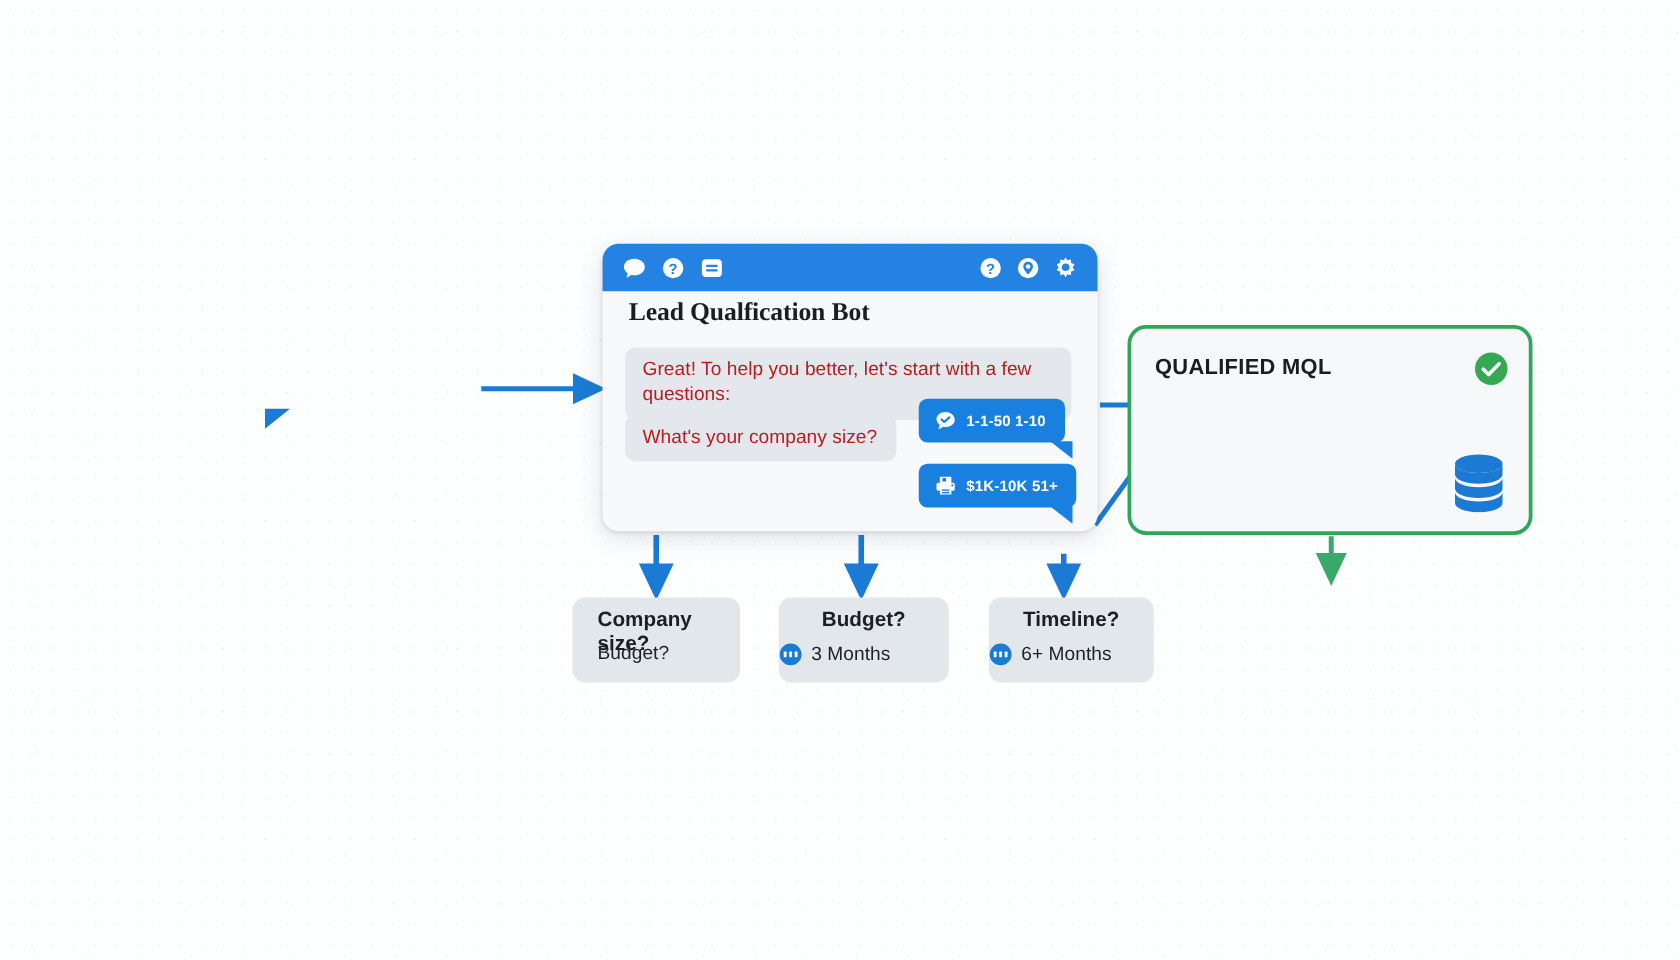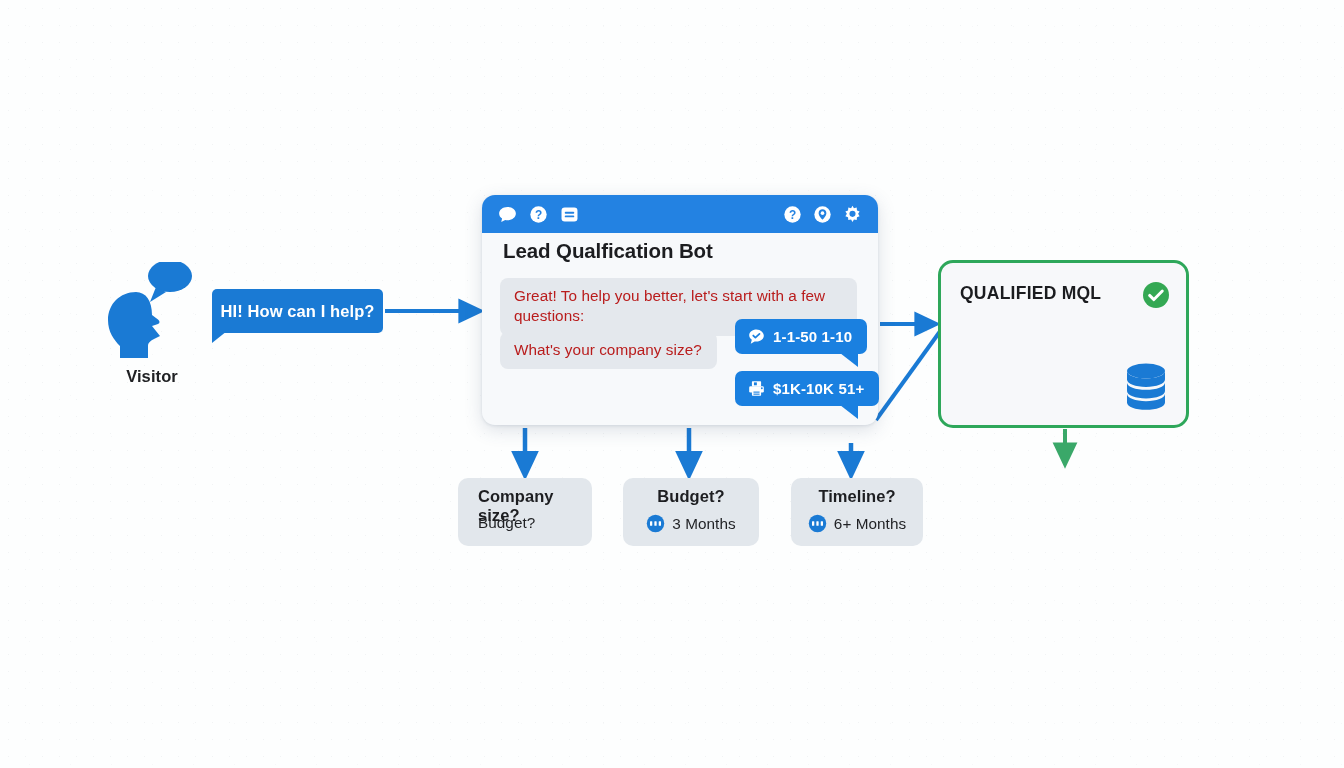--- a/index.html
+++ b/index.html
@@ -95,41 +95,42 @@
   .tb-right { display: flex; align-items: center; gap: 11px; margin-left: auto; margin-right: 16px; }
   .tb-icon { width: 19px; height: 19px; display: block; }
 
   #chat-title {
     position: absolute;
     left: 21px; top: 44px;
     font-size: 20.5px;
     font-weight: 700;
     color: #1c1d20;
     letter-spacing: -0.1px;
+    font-family: Liberation Serif, serif;
   }
 
   .bot-msg {
     position: absolute;
     background: #e4e8ed;
     border-radius: 8px;
     color: #b91c1c;
     font-size: 15.3px;
     line-height: 1.33;
     padding: 8px 13px 9px 14px;
     letter-spacing: 0.05px;
   }
   #bot-msg-1 { left: 18px; top: 83px; width: 330px; }
   #bot-msg-2 { left: 18px; top: 137px; width: 190px; }
 
   .user-reply {
     position: absolute;
     background: #1a80e0;
     border-radius: 7px;
     color: #fff;
-    font-size: 15px;
+    font-size: 12px;
     font-weight: 600;
     letter-spacing: 0.15px;
     display: flex;
     align-items: center;
     gap: 8px;
     padding: 9px 15px 9px 13px;
     white-space: nowrap;
   }
   #user-reply-1 { left: 253px; top: 124px; }
   #user-reply-2 { left: 253px; top: 176px; }
@@ -139,22 +140,22 @@
     border-left: 18px solid transparent;
     border-right: 0 solid transparent;
     border-top: 14px solid #1a80e0;
   }
   #reply-tail-1 { left: 358px; top: 158px; }
   #reply-tail-2 { left: 358px; top: 210px; }
   .reply-ico { width: 17px; height: 17px; flex: none; display: block; }
 
   
   #qualified-card {
-    left: 938px; top: 260px;
-    width: 251px; height: 168px;
+    left: 902px; top: 260px;
+    width: 324px; height: 168px;
     background: #f7f8fa;
     border: 3.5px solid #2ea75a;
     border-radius: 15px;
     box-sizing: border-box;
   }
   #qualified-title {
     position: absolute;
     left: 19px; top: 20px;
     font-size: 17.5px;
     font-weight: 700;
@@ -195,21 +196,20 @@
     font-weight: 700;
     color: #1d1e21;
     letter-spacing: 0.05px;
   }
   .qbox .qsub {
     position: absolute;
     left: 0; right: 0;
     top: 36px;
     display: flex;
     align-items: center;
-    justify-content: center;
     gap: 7px;
     font-size: 15.3px;
     color: #1f2023;
     letter-spacing: 0.05px;
   }
   #qbox-1 .qsub { justify-content: flex-start; padding-left: 20px; }
   #qbox-1 .qtitle { text-align: left; padding-left: 20px; }
   .qsub-ico { width: 19px; height: 19px; flex: none; display: block; }
 </style>
 </head>
@@ -235,46 +235,21 @@
 
     <line x1="525" y1="428" x2="525" y2="466" stroke="#1a7ad4" stroke-width="4.5" marker-end="url(#arrowBlue)"></line>
 
     <line x1="689" y1="428" x2="689" y2="466" stroke="#1a7ad4" stroke-width="4.5" marker-end="url(#arrowBlue)"></line>
 
     <line x1="851" y1="443" x2="851" y2="466" stroke="#1a7ad4" stroke-width="4.5" marker-end="url(#arrowBlue)"></line>
 
     <line x1="1065" y1="429" x2="1065" y2="456" stroke="#3aa869" stroke-width="4" marker-end="url(#arrowGreen)"></line>
   </svg>
 
-  <div class="abs" id="visitor-group">
-    <svg id="visitor-icon" viewBox="0 0 100 100">
-
-      <ellipse cx="70" cy="14" rx="22" ry="16" fill="#1a7ad4"></ellipse>
-      <path d="M56 25 L50 40 L66 30 Z" fill="#1a7ad4"></path>
-
-      <path d="M36 30
-               C20 30 8 42 8 58
-               C8 70 14 78 20 84
-               L20 96
-               L48 96
-               L48 84
-               C48 80 52 78 56 76
-               L60 74
-               L52 64
-               L58 62
-               C60 61.4 60 59 58 57.6
-               L52 53
-               C52 39 46 30 36 30 Z" fill="#1a7ad4"></path>
-    </svg>
-    <div id="visitor-label">Visitor</div>
-  </div>
-
-  <div class="abs" id="greeting-bubble">
-    <span class="txt">HI! How can I help?</span>
-  </div>
+
   <div class="abs" id="greeting-tail"></div>
 
   <div class="abs" id="chat-window">
 
     <div id="chat-titlebar">
       <div class="tb-left">
         <svg class="tb-icon" viewBox="0 0 20 20">
           <path d="M10 2C5 2 1.2 5 1.2 8.9c0 2.2 1.2 4.1 3.1 5.4L3.4 18l4.2-2.3c.8.2 1.6.3 2.4.3 5 0 8.8-3 8.8-7S15 2 10 2z" fill="#fff"></path>
         </svg>
         <svg class="tb-icon" viewBox="0 0 20 20">

